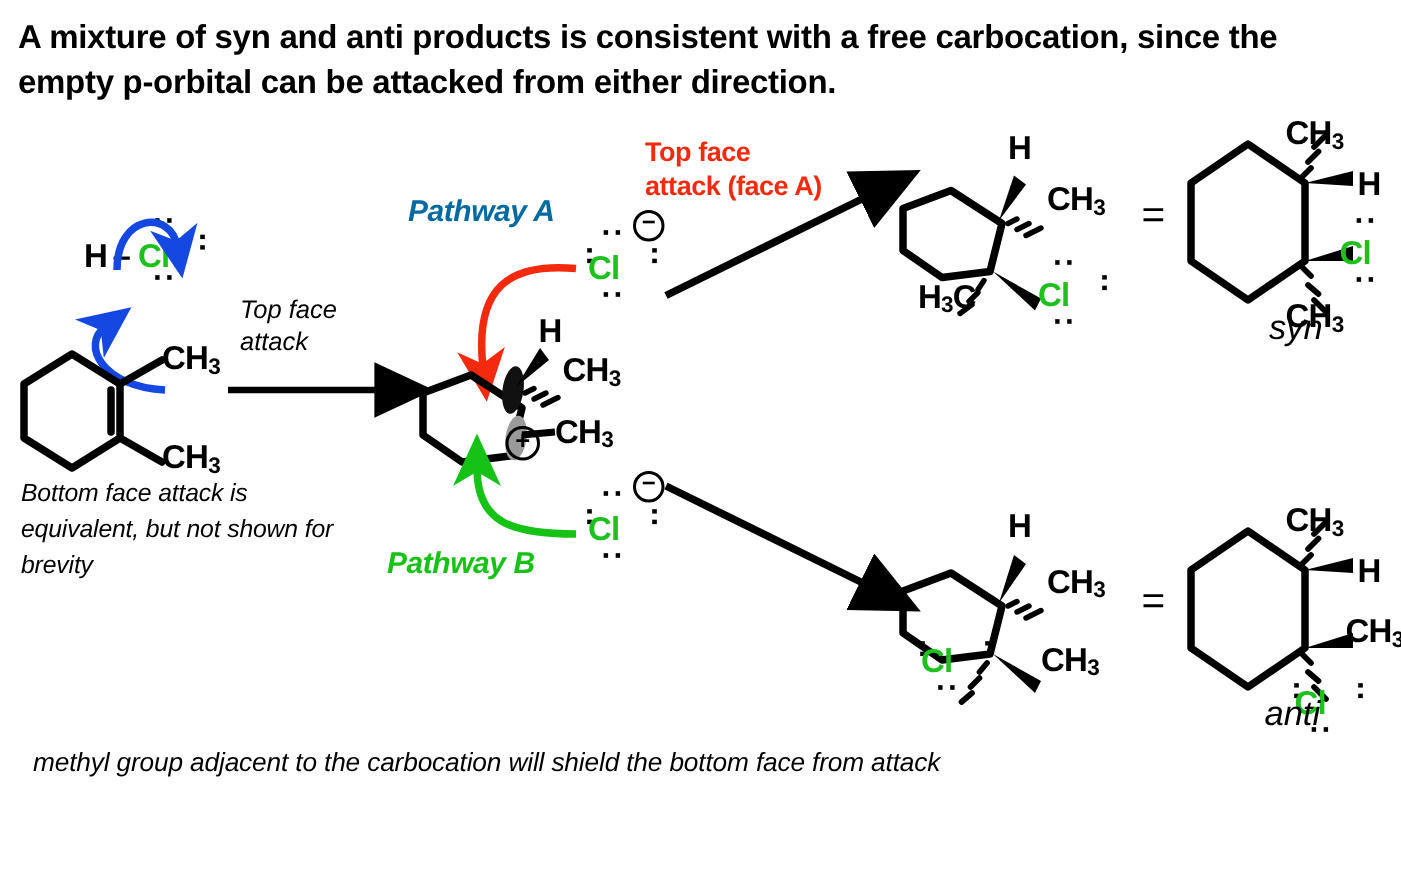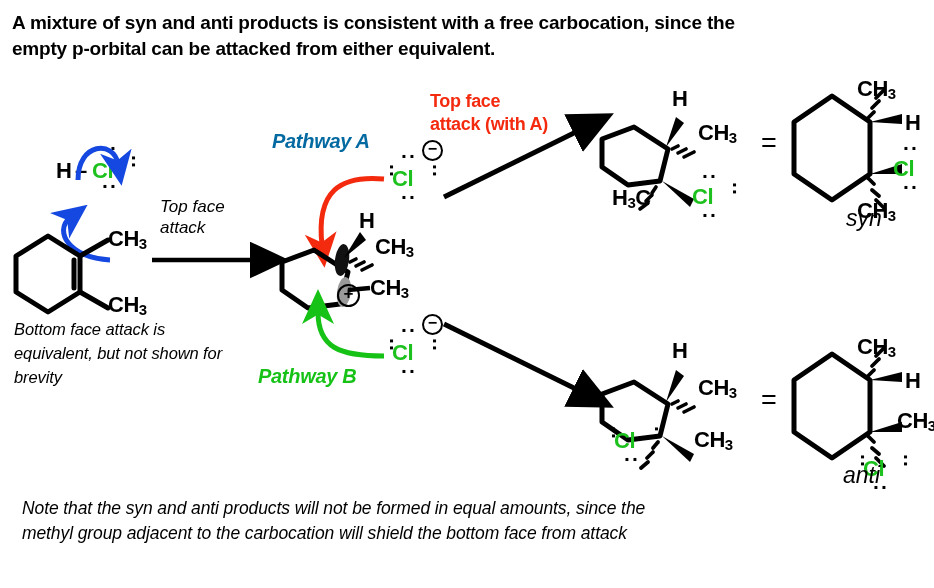--- a/index.html
+++ b/index.html
@@ -5,21 +5,21 @@
   html,body{margin:0;padding:0;background:#ffffff;}
   body{
     width:934px;height:588px;position:relative;overflow:hidden;
     font-family:"Liberation Sans","DejaVu Sans",sans-serif;
     color:#000;
   }
   .abs{position:absolute;}
   
   #title{
     left:12px;top:10px;width:900px;
-    font-size:19px;font-weight:bold;line-height:1.35;letter-spacing:-0.2px;
+    font-size:22px;font-weight:bold;line-height:1.35;letter-spacing:-0.2px;
   }
   #title .l2{display:block;}
   .note{
     font-style:italic;font-size:17px;line-height:1.45;letter-spacing:-0.1px;
   }
   #note-left{left:14px;top:318px;width:215px;font-size:16.5px;}
   #note-bottom{left:22px;top:496px;width:880px;font-size:17.5px;}
   #note-bottom span{display:block;}
 
   
@@ -56,21 +56,21 @@
     width:17px;height:17px;line-height:13px;text-align:center;
     font-size:16px;font-weight:bold;
   }
   svg{overflow:visible;}
 </style>
 </head>
 <body>
 
 <div class="abs" id="title">
   <span class="l1">A mixture of syn and anti products is consistent with a free carbocation, since the</span>
-  <span class="l2">empty p-orbital can be attacked from either equivalent.</span>
+  <span class="l2">empty p-orbital can be attacked from either direction.</span>
 </div>
 
 <div class="abs" style="left:56px;top:150px;">
   <div class="abs lp" style="left:46px;top:-14px;">··</div>
   <div class="abs atom" style="left:0px;top:8px;">H</div>
   <div class="abs atom" style="left:19px;top:8px;">–</div>
   <div class="abs atom cl" style="left:36px;top:8px;">Cl</div>
   <div class="abs lp" style="left:66px;top:5px;writing-mode:vertical-rl;letter-spacing:0;">··</div>
   <div class="abs lp" style="left:46px;top:24px;">··</div>
 </div>
@@ -177,21 +177,21 @@
   <div class="abs lp" style="left:19px;top:-16px;">··</div>
   <div class="abs lp" style="left:-2px;top:4px;writing-mode:vertical-rl;letter-spacing:0;">··</div>
   <div class="abs atom cl" style="left:10px;top:6px;">Cl</div>
   <div class="abs lp" style="left:41px;top:4px;writing-mode:vertical-rl;letter-spacing:0;">··</div>
   <div class="abs lp" style="left:19px;top:25px;">··</div>
   <div class="abs charge" style="left:40px;top:-20px;">−</div>
 </div>
 
 <div class="abs attack-label" id="label-topface">
   <span>Top face</span>
-  <span>attack (with A)</span>
+  <span>attack (face A)</span>
 </div>
 <div class="abs attack-label" id="label-bottomface">
 </div>
 
 <svg class="abs" width="160" height="90" style="left:440px;top:125px;">
   <path d="M4,72 L138,6" stroke="#000" stroke-width="5" marker-end="url(#blkhead)" fill="none"></path>
 </svg>
 <svg class="abs" width="160" height="100" style="left:440px;top:318px;">
   <path d="M4,6 L138,72" stroke="#000" stroke-width="5" marker-end="url(#blkhead)" fill="none"></path>
 </svg>
@@ -332,15 +332,14 @@
 </div>
 <div class="abs" style="left:855px;top:448px;">
   <div class="abs lp" style="left:-4px;top:6px;writing-mode:vertical-rl;letter-spacing:0;">··</div>
   <div class="abs atom cl" style="left:8px;top:8px;">Cl</div>
   <div class="abs lp" style="left:39px;top:6px;writing-mode:vertical-rl;letter-spacing:0;">··</div>
   <div class="abs lp" style="left:18px;top:27px;">··</div>
 </div>
 <div class="abs iso-caption" id="cap-anti">anti</div>
 
 <div class="abs note" id="note-bottom">
-  <span>Note that the syn and anti products will not be formed in equal amounts, since the</span>
   <span>methyl group adjacent to the carbocation will shield the bottom face from attack</span>
 </div>
 
 </body></html>

